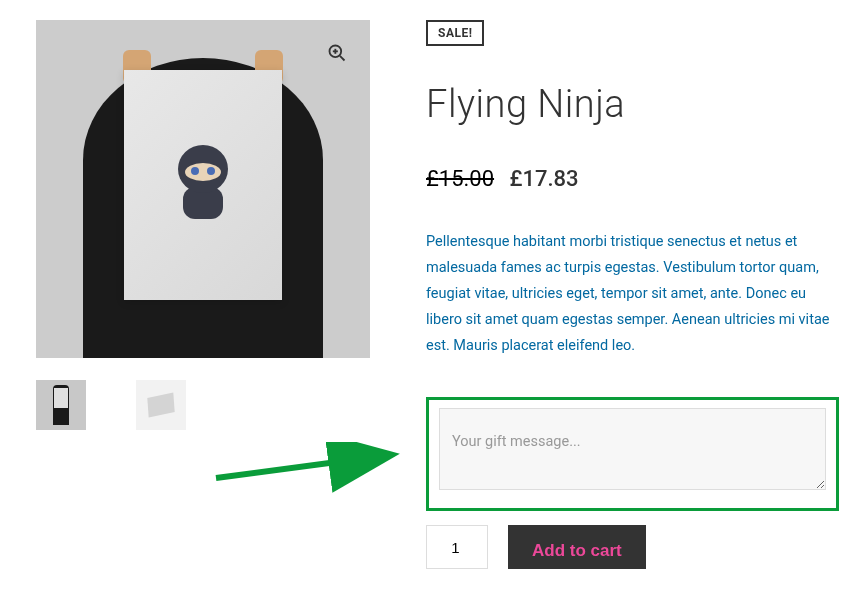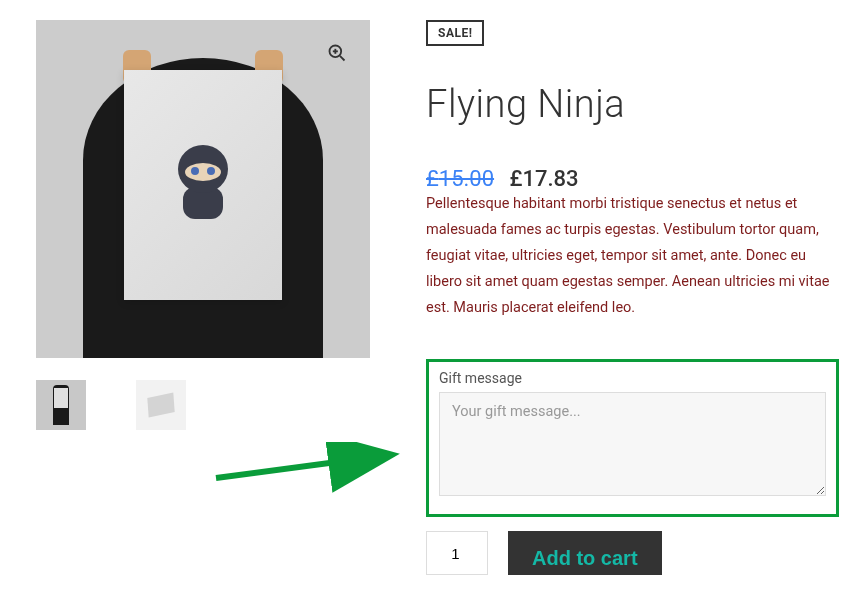--- a/index.html
+++ b/index.html
@@ -174,51 +174,52 @@
       font-weight: 300;
       color: #333;
       margin-top: 36px;
       letter-spacing: 0.5px;
     }
     .price {
       margin-top: 40px;
       font-size: 22px;
     }
     .price .old {
-      color: #3b82f6;
+      color: #000000;
       text-decoration: line-through;
       margin-right: 10px;
       margin-top: 44px;
     }
     .price .new {
       color: #333;
       font-weight: 500;
     }
     .short-desc {
+      margin-top: 38px;
       font-size: 14.5px;
       line-height: 1.8;
-      color: #7f1d1d;
+      color: #0369a1;
     }
     .gift-box {
       border: 3px solid #0a9c3a;
       margin-top: 38px;
       padding: 8px 10px 14px 10px;
       position: relative;
     }
     .gift-label {
       font-size: 14px;
       color: #555;
       margin-bottom: 6px;
     }
     .gift-textarea {
       width: 100%;
-      height: 104px;
+      height: 82px;
       border: 1px solid #ddd;
       background: #f7f7f7;
-      padding: 10px 12px;
+      padding: 24px 12px;
       font-size: 14.5px;
       font-family: inherit;
       color: #555;
       resize: both;
     }
     .gift-textarea::placeholder { color: #999; }
     .cart-row {
       display: flex;
       gap: 20px;
       margin-top: 14px;
@@ -228,25 +229,25 @@
       width: 62px;
       height: 44px;
       border: 1px solid #ddd;
       background: #fff;
       text-align: center;
       font-size: 15px;
       padding-left: 12px;
     }
     .add-cart {
       background: #333;
-      color: #14b8a6;
+      color: #ec4899;
       border: none;
       padding: 16px 24px;
       height: 44px;
-      font-size: 20px;
+      font-size: 17px;
       font-weight: 700;
       cursor: pointer;
     }
     .arrow-annot {
       position: absolute;
       left: 210px;
       top: 442px;
       pointer-events: none;
     }
   </style>
@@ -290,21 +291,20 @@
   <div class="summary">
     <span class="sale-badge">SALE!</span>
     <h1 class="product-title">Flying Ninja</h1>
     <div class="price">
       <span class="old"><span>£</span><span>15.00</span></span>
       <span class="new"><span>£</span><span>17.83</span></span>
     </div>
     <p class="short-desc">Pellentesque habitant morbi tristique senectus et netus et malesuada fames ac turpis egestas. Vestibulum tortor quam, feugiat vitae, ultricies eget, tempor sit amet, ante. Donec eu libero sit amet quam egestas semper. Aenean ultricies mi vitae est. Mauris placerat eleifend leo.</p>
 
     <div class="gift-box">
-      <div class="gift-label">Gift message</div>
       <textarea class="gift-textarea" placeholder="Your gift message..." style=""></textarea>
     </div>
 
     <div class="cart-row">
       <input type="number" class="qty" min="1" value="1" style="">
       <button class="add-cart">Add to cart</button>
     </div>
   </div>
 </div>
 

